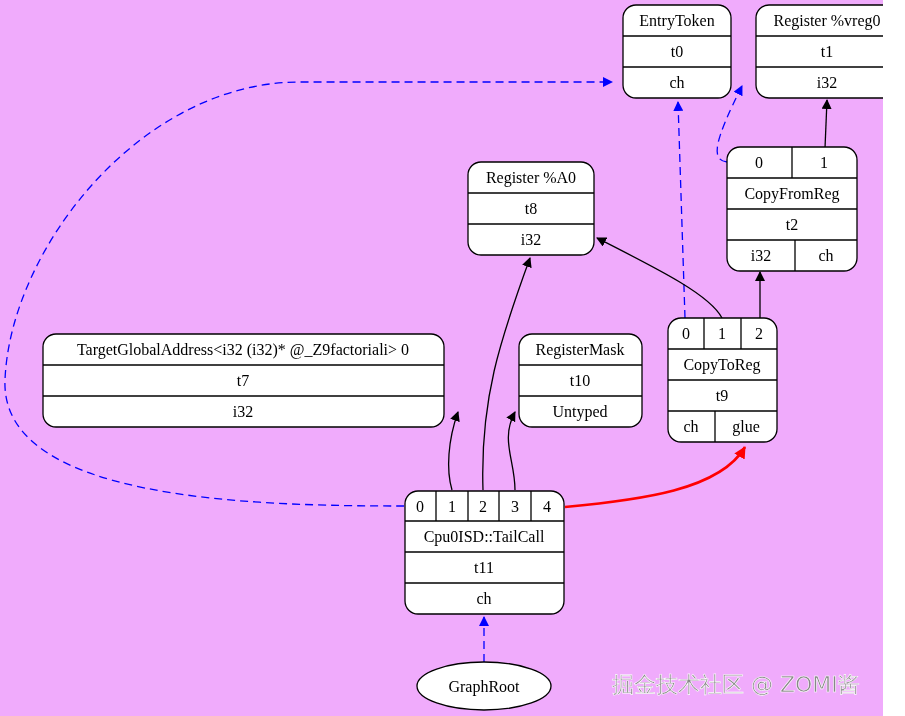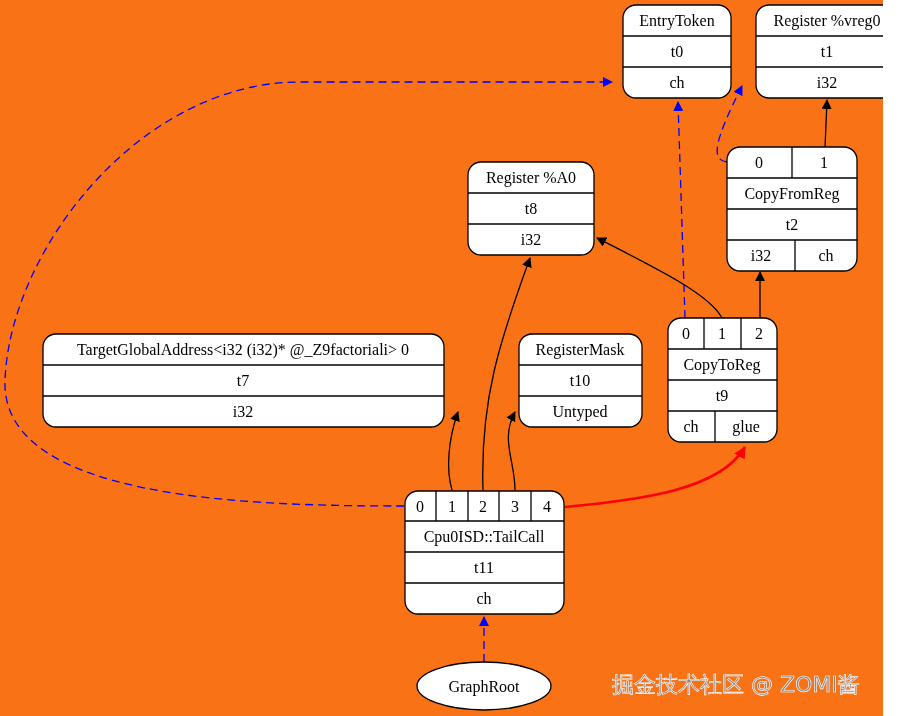--- a/index.html
+++ b/index.html
@@ -1,16 +1,16 @@
 <!DOCTYPE html>
 <html><head>
 <meta charset="utf-8">
 <style>
   html, body { margin:0; padding:0; background:#ffffff; }
-  #canvas { position:relative; width:883px; height:716px; overflow:hidden; background:#f97316; }
+  #canvas { position:relative; width:883px; height:716px; overflow:hidden; background:#f0abfc; }
   svg { position:absolute; left:0; top:0; }
   .node-text { font-family:"Liberation Serif", serif; font-size:16px; fill:#000; }
   .node-box { fill:#fff; stroke:#000; stroke-width:1.3; }
   .sep { stroke:#000; stroke-width:1.3; }
   .edge-data { fill:none; stroke:#000; stroke-width:1.3; }
   .edge-chain { fill:none; stroke:#0000ff; stroke-width:1.3; stroke-dasharray:8,5; }
   .edge-glue { fill:none; stroke:#ff0000; stroke-width:2.6; }
   .watermark { font-family:"DejaVu Sans", sans-serif; font-size:22px; fill:#888; stroke:#fff; stroke-width:0.6; }
 </style>
 </head>

